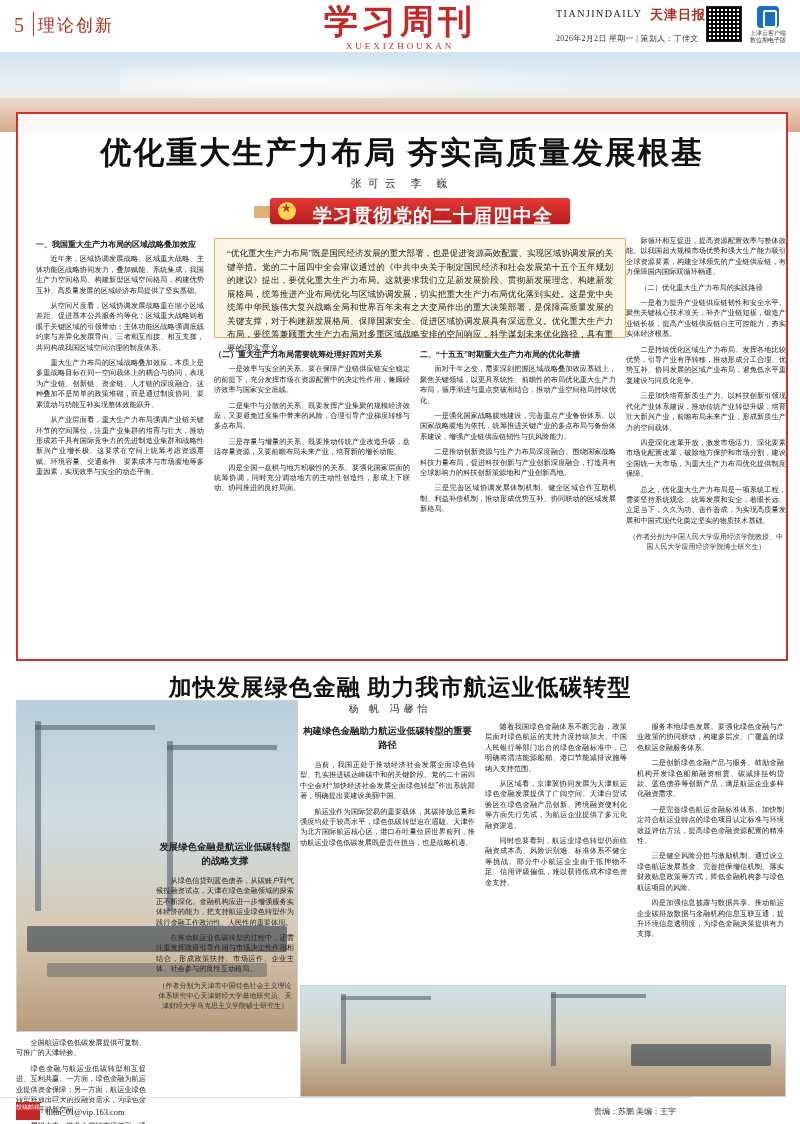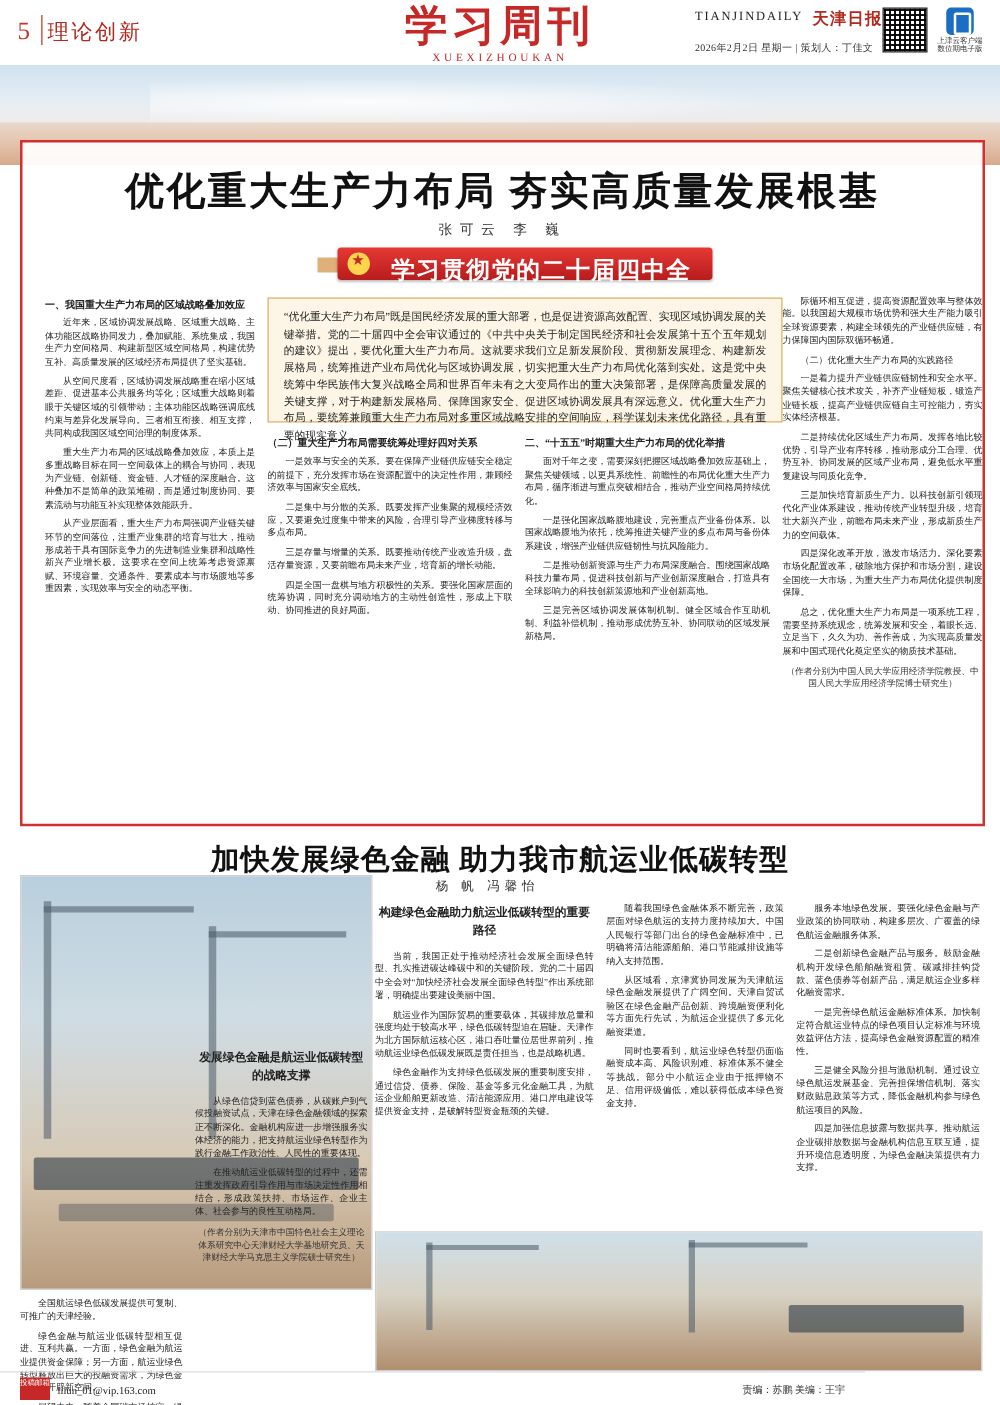--- a/index.html
+++ b/index.html
@@ -204,21 +204,20 @@
     <div class="crane" style="left:250px;top:8px;width:95px;height:4px;"></div>
     <div class="ship" style="left:330px;top:58px;width:140px;height:22px;"></div>
   </div>
 
   <div class="b-byline">杨 帆   冯馨怡</div>
 
   <div class="bcol b1">
     <div class="sub-title">构建绿色金融助力航运业低碳转型的重要路径</div>
     <p>当前，我国正处于推动经济社会发展全面绿色转型、扎实推进碳达峰碳中和的关键阶段。党的二十届四中全会对“加快经济社会发展全面绿色转型”作出系统部署，明确提出要建设美丽中国。</p>
     <p>航运业作为国际贸易的重要载体，其碳排放总量和强度均处于较高水平，绿色低碳转型迫在眉睫。天津作为北方国际航运核心区，港口吞吐量位居世界前列，推动航运业绿色低碳发展既是责任担当，也是战略机遇。</p>
-    <p>绿色金融作为支持绿色低碳发展的重要制度安排，通过信贷、债券、保险、基金等多元化金融工具，为航运企业船舶更新改造、清洁能源应用、港口岸电建设等提供资金支持，是破解转型资金瓶颈的关键。</p>
   </div>
 
   <div class="bcol b2">
     <p>随着我国绿色金融体系不断完善，政策层面对绿色航运的支持力度持续加大。中国人民银行等部门出台的绿色金融标准中，已明确将清洁能源船舶、港口节能减排设施等纳入支持范围。</p>
     <p>从区域看，京津冀协同发展为天津航运绿色金融发展提供了广阔空间。天津自贸试验区在绿色金融产品创新、跨境融资便利化等方面先行先试，为航运企业提供了多元化融资渠道。</p>
     <p>同时也要看到，航运业绿色转型仍面临融资成本高、风险识别难、标准体系不健全等挑战。部分中小航运企业由于抵押物不足、信用评级偏低，难以获得低成本绿色资金支持。</p>
   </div>
 
   <div class="bcol b3">
     <p>服务本地绿色发展。要强化绿色金融与产业政策的协同联动，构建多层次、广覆盖的绿色航运金融服务体系。</p>

